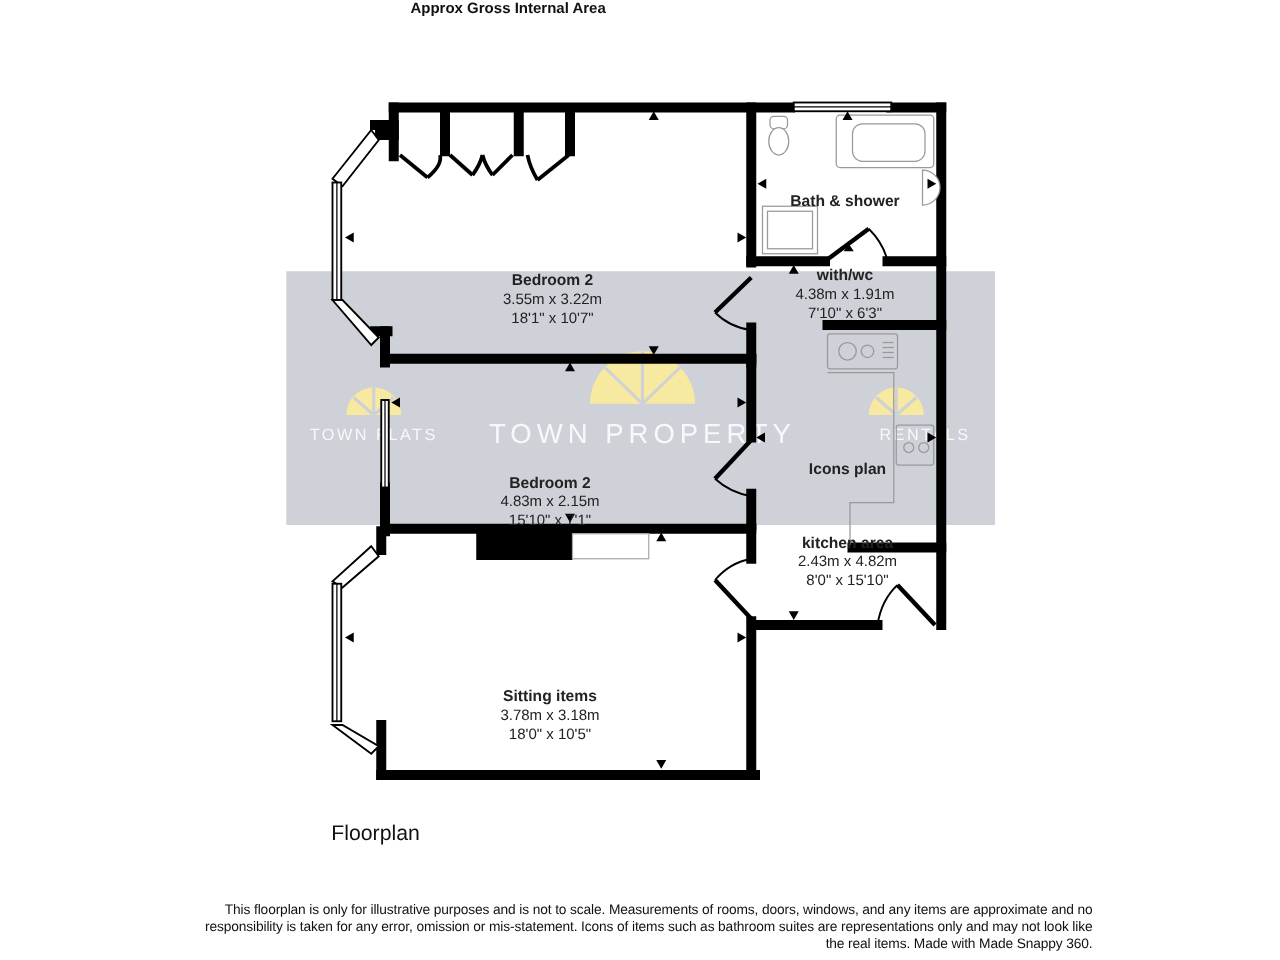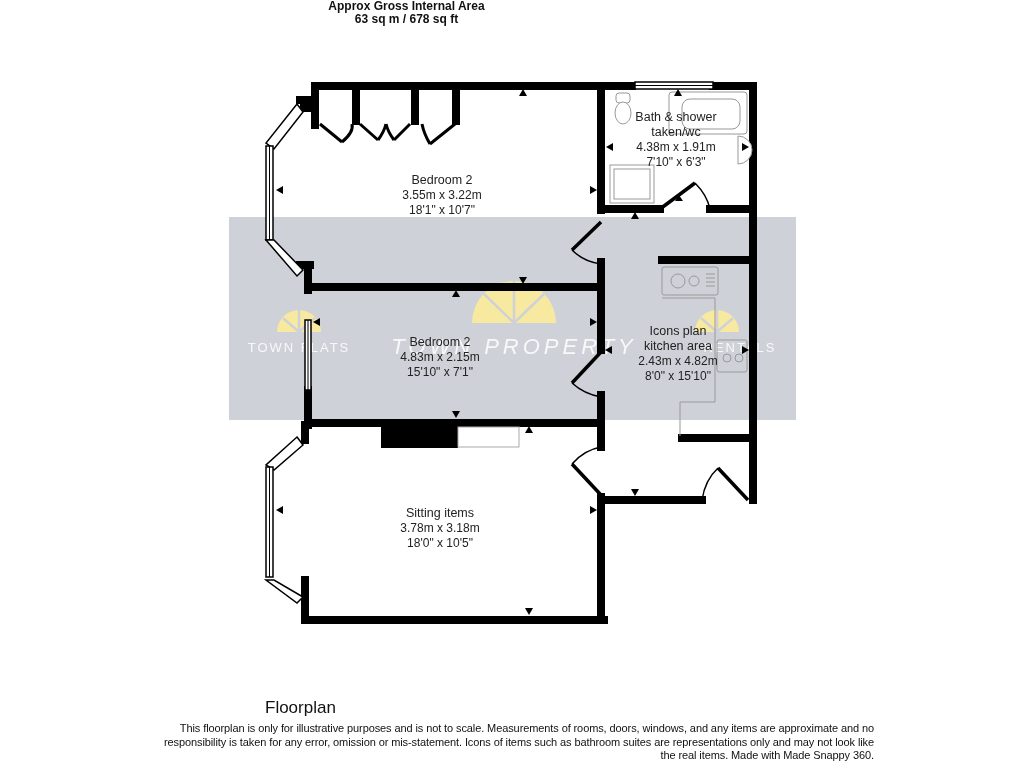--- a/index.html
+++ b/index.html
@@ -1,31 +1,30 @@
 <!DOCTYPE html>
 <html><head>
 <meta charset="utf-8">
 <style>
   html, body { margin:0; padding:0; background:#ffffff; }
   body { width:1024px; height:768px; position:relative; overflow:hidden; font-family:"Liberation Sans", sans-serif; color:#111; }
   .header { position:absolute; top:0; left:0; width:813px; text-align:center; font-weight:bold; font-size:12px; line-height:13px; }
   .plan { position:absolute; left:0; top:0; }
   .room-label { position:absolute; text-align:center; font-size:12px; line-height:15px; color:#222; transform:translateX(-50%); white-space:nowrap; }
-  .room-label .name { font-weight:normal; font-size:12.5px; }
-  .floor-label { position:absolute; left:265px; top:657px; font-size:17px; color:#111;margin-top:41px; }
+  .room-label .name { font-weight:bold; font-size:12.5px;margin-top:44px; }
+  .floor-label { position:absolute; left:265px; top:657px; font-size:17px; color:#111; }
   .disclaimer { position:absolute; left:150px; top:722px; width:724px; text-align:right; font-size:11px; line-height:13.5px; color:#111; letter-spacing:-0.1px; }
   .wm-text { position:absolute; color:rgba(255,255,255,0.85); font-size:13px; letter-spacing:2px; transform:translateX(-50%); white-space:nowrap; }
-  .wm-text.big { font-size:22px; letter-spacing:4px;font-style:italic; }
+  .wm-text.big { font-size:22px; letter-spacing:4px; }
 </style>
 </head>
 <body>
 
 <div class="header">
   <div>Approx Gross Internal Area</div>
-  <div>63 sq m / 678 sq ft</div>
 </div>
 
 <svg class="plan" width="1024" height="768">
   <rect x="229" y="217" width="567" height="203" fill="#cfd1d8"></rect>
 
   <g fill="#f7e9a0">
     <path d="M277 332 A22 22 0 0 1 321 332 Z"></path>
     <path d="M472 323 A42 42 0 0 1 556 323 Z"></path>
     <path d="M695 332 A22 22 0 0 1 739 332 Z"></path>
   </g>
@@ -188,21 +187,21 @@
 </svg>
 
 <div class="room-label" style="left:442px; top:173px;">
   <div class="name">Bedroom 2</div>
   <div>3.55m x 3.22m</div>
   <div>18'1" x 10'7"</div>
 </div>
 
 <div class="room-label" style="left:676px; top:110px;">
   <div class="name">Bath &amp; shower</div>
-  <div class="name">taken/wc</div>
+  <div class="name">with/wc</div>
   <div>4.38m x 1.91m</div>
   <div>7'10" x 6'3"</div>
 </div>
 
 <div class="room-label" style="left:440px; top:335px;">
   <div class="name">Bedroom 2</div>
   <div>4.83m x 2.15m</div>
   <div>15'10" x 7'1"</div>
 </div>
 

